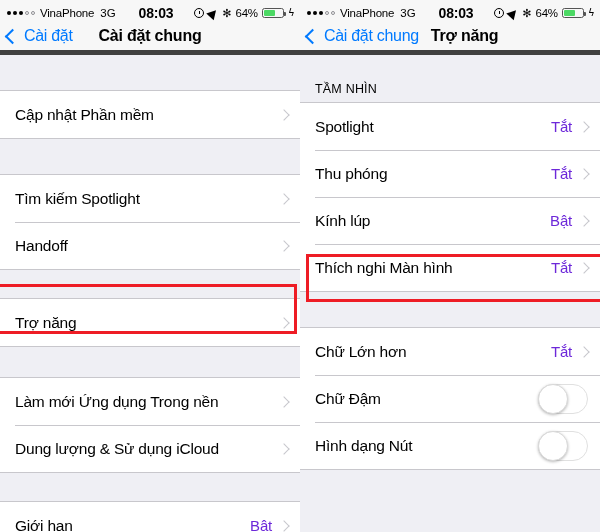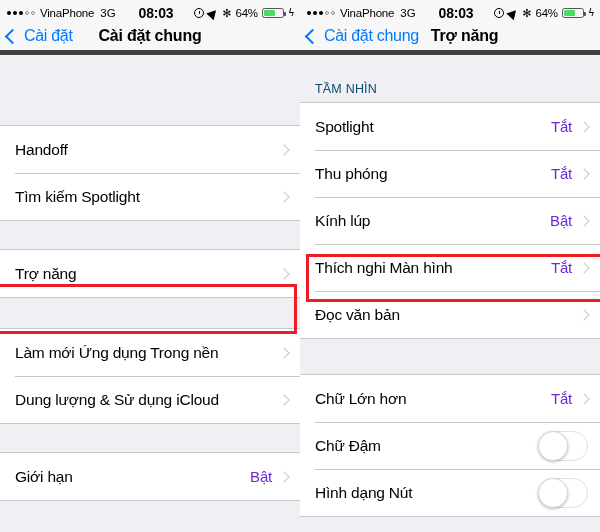--- a/index.html
+++ b/index.html
@@ -239,21 +239,21 @@
   .section-head {
     height: 47px;
     display: flex;
     align-items: flex-end;
     padding: 0 0 6px 15px;
     background: #efeff4;
     box-sizing: border-box;
   }
   .section-head span {
     font-size: 12.5px;
-    color: #0c4a6e;
+    color: #000000;
     letter-spacing: 0.2px;
   }
 
   
   .toggle {
     width: 50px; height: 30px;
     border-radius: 15px;
     background: #ffffff;
     border: 1px solid #e0e0e0;
     position: relative;
@@ -316,32 +316,40 @@
         <i class="nav-chev"></i>
         <span>Cài đặt</span>
       </span>
       <span class="nav-title centered">Cài đặt chung</span>
     </div>
 
     <div class="list">
 
       <div class="gap g35"></div>
 
+      <div class="group">
+        <div class="row">
+          <span class="row-label">Cập nhật Phần mềm</span>
+          <span class="row-right">
+            <i class="disclosure"></i>
+          </span>
+        </div>
+      </div>
 
       <div class="gap g35"></div>
 
       <div class="group">
         <div class="row">
+          <span class="row-label">Tìm kiếm Spotlight</span>
+          <span class="row-right">
+            <i class="disclosure"></i>
+          </span>
+        </div>
+        <div class="row">
           <span class="row-label">Handoff</span>
-          <span class="row-right">
-            <i class="disclosure"></i>
-          </span>
-        </div>
-        <div class="row">
-          <span class="row-label">Tìm kiếm Spotlight</span>
           <span class="row-right">
             <i class="disclosure"></i>
           </span>
         </div>
       </div>
 
       <div class="gap g28"></div>
 
       <div class="group">
         <div class="row">
@@ -447,26 +455,20 @@
             <i class="disclosure"></i>
           </span>
         </div>
         <div class="row">
           <span class="row-label">Thích nghi Màn hình</span>
           <span class="row-right">
             <span class="row-value">Tắt</span>
             <i class="disclosure"></i>
           </span>
         </div>
-        <div class="row">
-          <span class="row-label">Đọc văn bản</span>
-          <span class="row-right">
-            <i class="disclosure"></i>
-          </span>
-        </div>
       </div>
 
       <div class="gap g35"></div>
 
       <div class="group">
         <div class="row">
           <span class="row-label">Chữ Lớn hơn</span>
           <span class="row-right">
             <span class="row-value">Tắt</span>
             <i class="disclosure"></i>

